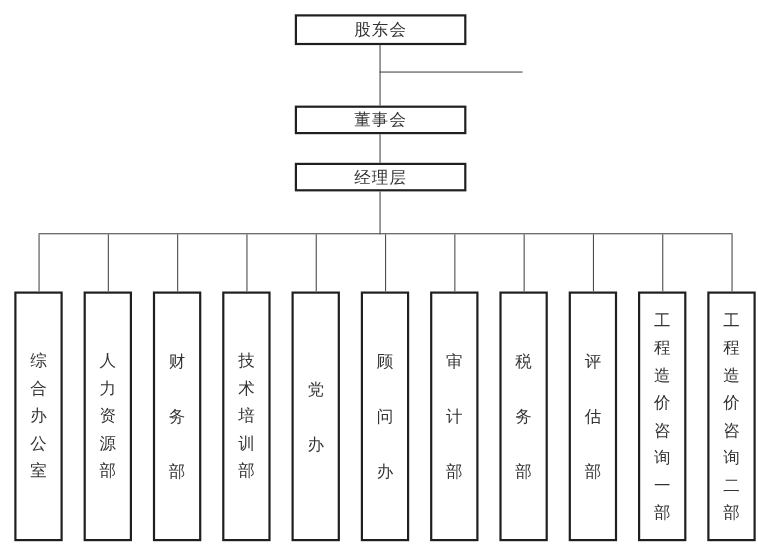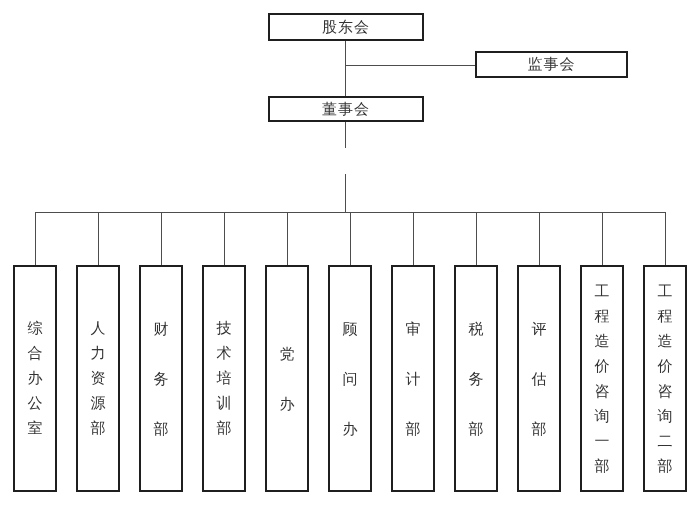--- a/index.html
+++ b/index.html
@@ -68,28 +68,28 @@
 </style>
 </head>
 <body>
 
 <div class="canvas">
 
   <div class="node n-shareholders">
     <span class="toplabel">股东会</span>
   </div>
 
-  <div class="node n-supervisory">
-    <span class="toplabel">监事会</span>
-  </div>
 
   <div class="node n-board">
     <span class="toplabel">董事会</span>
   </div>
 
+  <div class="node n-management">
+    <span class="toplabel">经理层</span>
+  </div>
 
   <div class="line v c-sh-board"></div>
   <div class="line h c-supervisor"></div>
   <div class="line v c-board-mgmt"></div>
   <div class="line v c-trunk"></div>
   <div class="line h c-bus"></div>
 
   <div class="line v drop" style="left: 35px;"></div>
   <div class="node dept" style="left: 13px;">
     <div class="dlabel dense">

